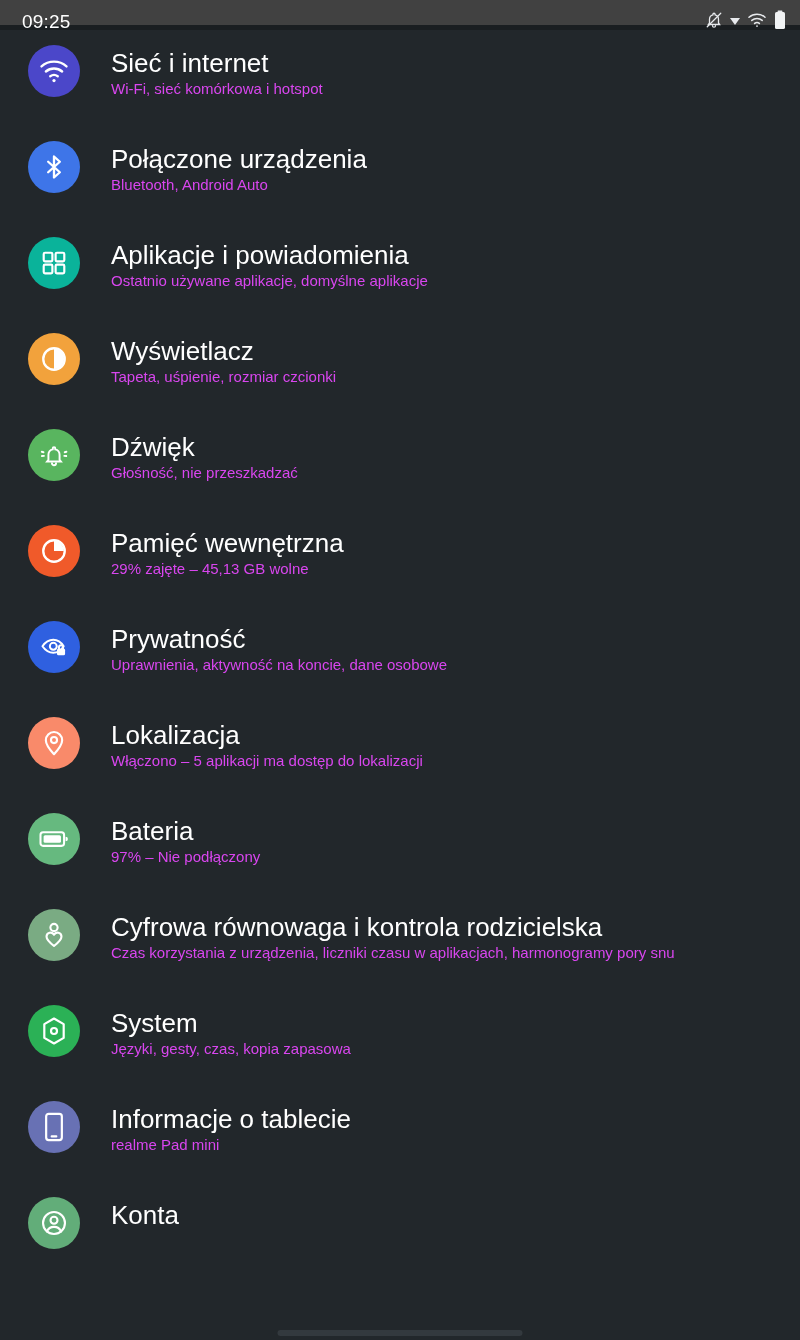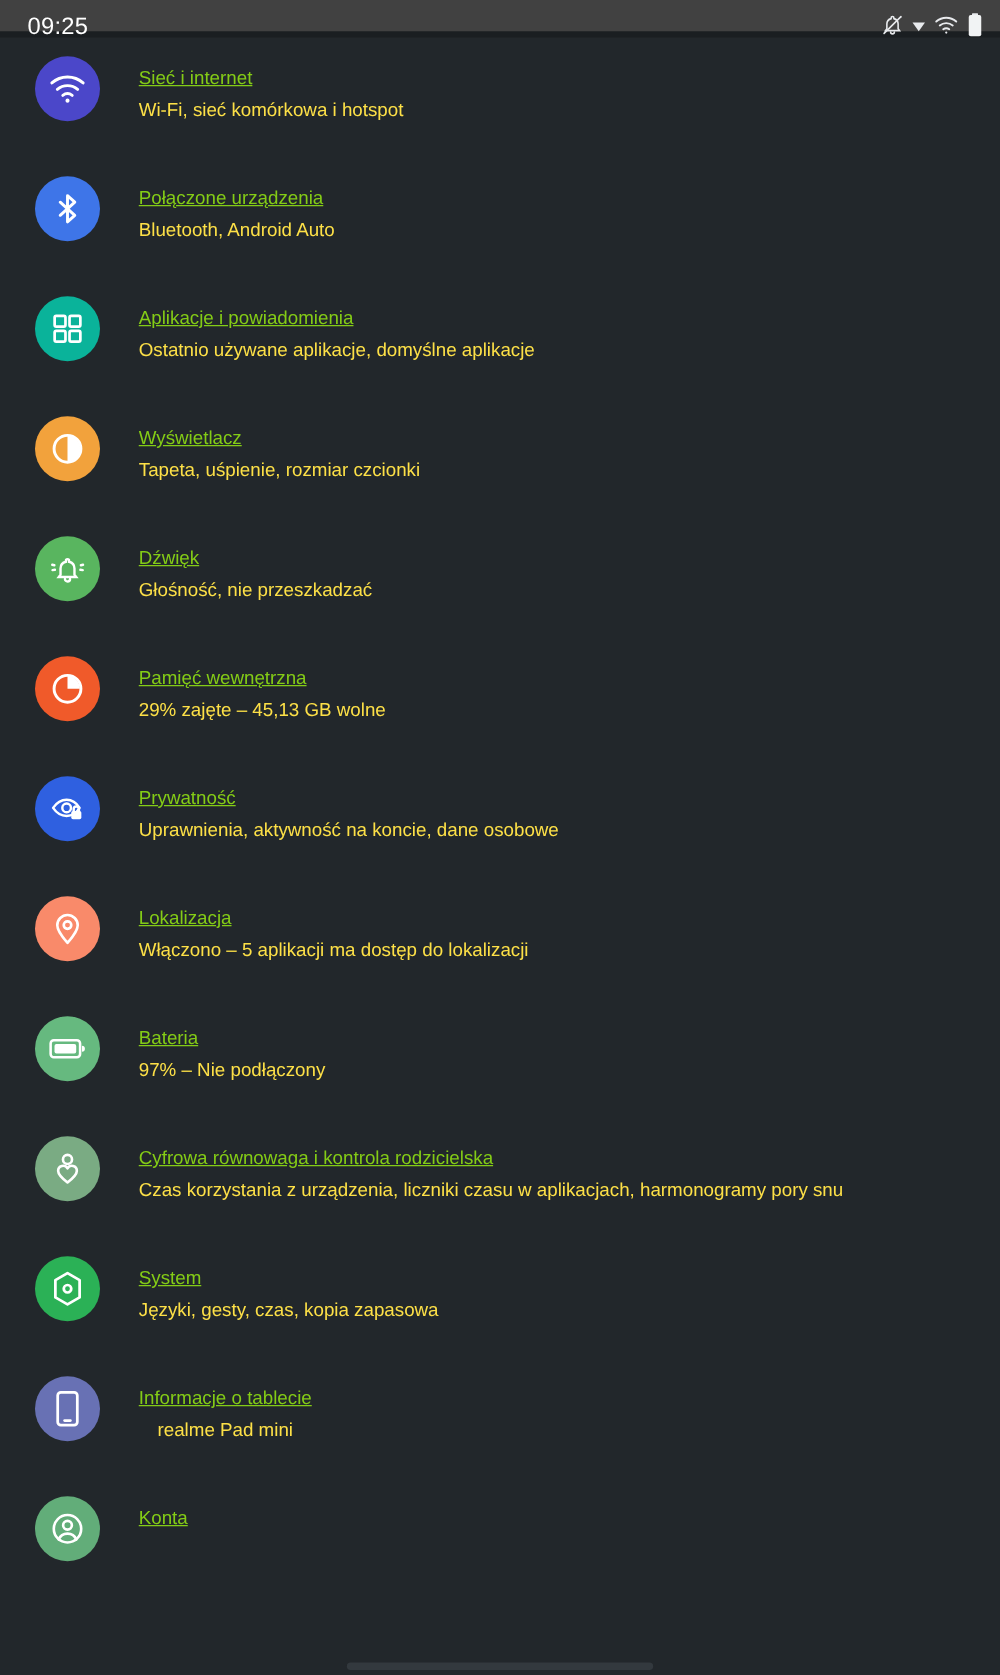--- a/index.html
+++ b/index.html
@@ -41,26 +41,26 @@
   }
   .icon-wrap {
     width:52px; height:52px; border-radius:50%;
     flex:0 0 52px;
     display:flex; align-items:center; justify-content:center;
     margin-top:7px;
   }
   .icon-wrap svg { display:block; }
   .row-text { margin-left:31px; padding-top:12px; }
   .row-title {
-    font-size:15px; color:#84cc16; line-height:26px;
-    font-weight:400; white-space:nowrap;text-decoration:underline;
+    font-size:26px; color:#ffffff; line-height:26px;
+    font-weight:400; white-space:nowrap;
   }
   .row-sub {
-    font-size:15px; color:#fde047; line-height:23px;
-    margin-top:1px; white-space:nowrap;text-align:center;
+    font-size:15px; color:#d946ef; line-height:23px;
+    margin-top:1px; white-space:nowrap;
   }
 
   
   .navpill {
     position:absolute; bottom:4px; left:50%; transform:translateX(-50%);
     width:245px; height:6px; border-radius:3px;
     background:#33393e;
   }
 </style>
 </head>

